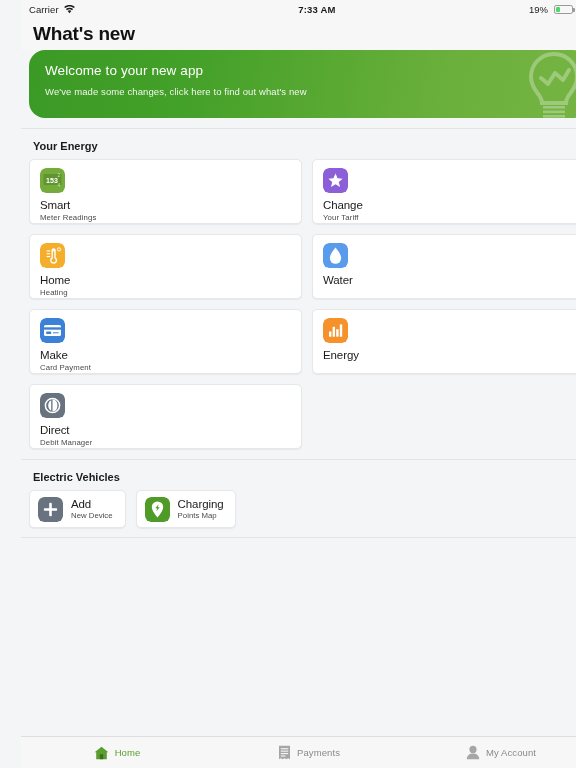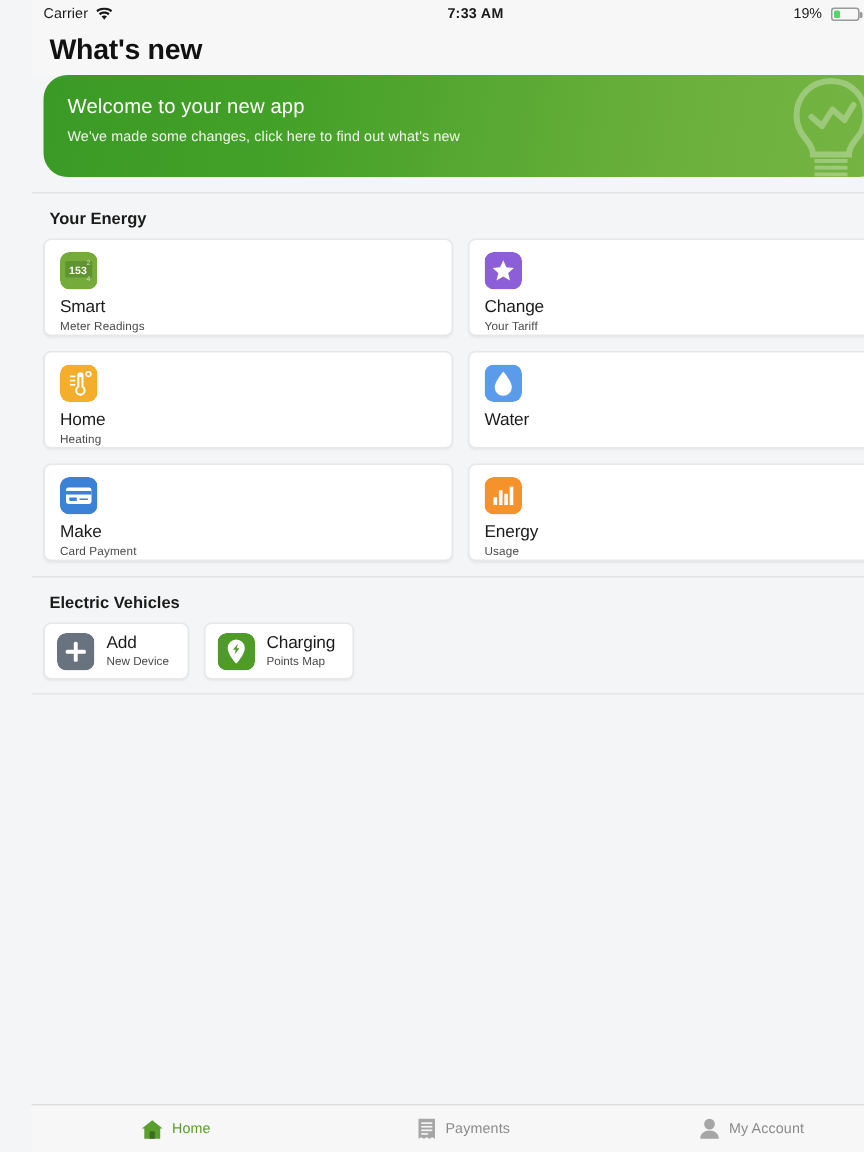--- a/index.html
+++ b/index.html
@@ -226,23 +226,34 @@
         <div class="tile">
           <svg width="25" height="25" viewBox="0 0 25 25">
             <rect x="0" y="0" width="25" height="25" rx="6" fill="#f5922c"></rect>
             <rect x="6" y="13.5" width="2.4" height="5.2" fill="#ffffff"></rect>
             <rect x="9.6" y="8.8" width="2.4" height="9.9" fill="#ffffff"></rect>
             <rect x="13.2" y="11.2" width="2.4" height="7.5" fill="#ffffff"></rect>
             <rect x="16.8" y="6.4" width="2.4" height="12.3" fill="#ffffff"></rect>
           </svg>
         </div>
         <div class="card-title">Energy</div>
-        <div class="card-sub">Usage</div>
-      </div>
-
+      </div>
+
+      <div class="card">
+        <div class="tile">
+          <svg width="25" height="25" viewBox="0 0 25 25">
+            <rect x="0" y="0" width="25" height="25" rx="6" fill="#69737f"></rect>
+            <path d="M12.5 5.4 a7.1 7.1 0 1 0 0 14.2 a7.1 7.1 0 1 0 0 -14.2 Z" fill="none" stroke="#ffffff" stroke-width="1.5"></path>
+            <path d="M12.5 6.6 C15.8 6.6 17.4 9 17.4 12.5 C17.4 16 15.8 18.4 12.5 18.4 Z" fill="#ffffff"></path>
+            <path d="M11.2 7.2 C9.2 8.4 8.2 10.3 8.2 12.5 C8.2 14.7 9.2 16.6 11.2 17.8 Z" fill="#ffffff"></path>
+          </svg>
+        </div>
+        <div class="card-title">Direct</div>
+        <div class="card-sub">Debit Manager</div>
+      </div>
 
     </div>
 
     <div class="sec-head">Electric Vehicles</div>
 
     <div class="ev-grid">
 
       <div class="ev-card">
         <div class="tile">
           <svg width="25" height="25" viewBox="0 0 25 25">

